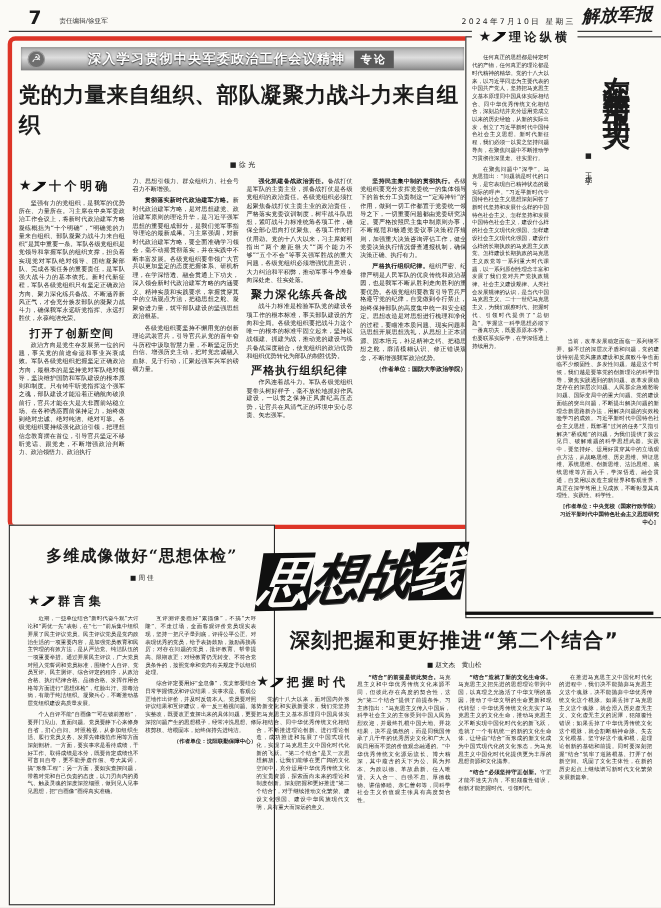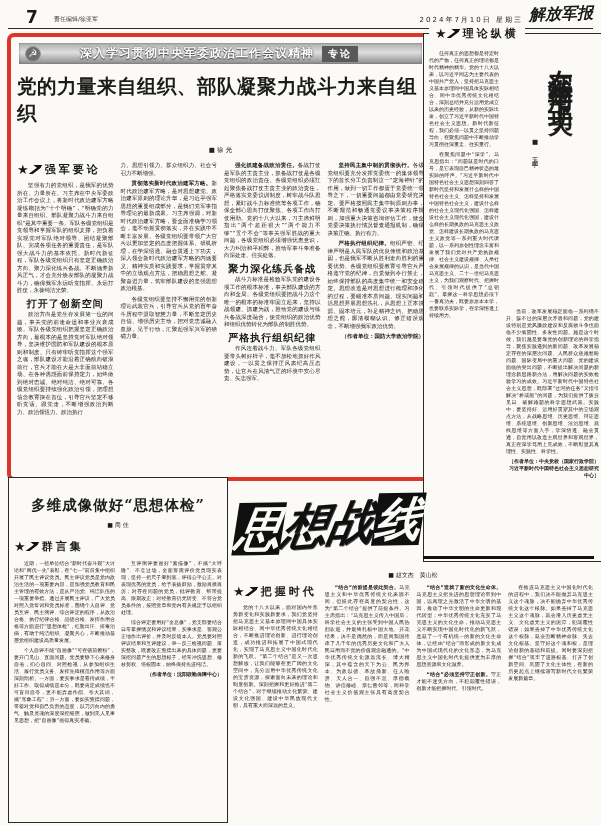--- a/index.html
+++ b/index.html
@@ -47,21 +47,21 @@
   .side-flex{display:flex;gap:7px;height:100%;margin-top:12px;}
   .side-c1{width:70px;font-size:5px;line-height:7px;text-align:justify;}
   .side-c1 p,.side-c2 p{margin:0 0 3px;text-indent:10px;}
   .side-c2{flex:1;font-size:5px;line-height:7px;text-align:justify;display:flex;flex-direction:column;}
   .vert-wrap{display:flex;justify-content:center;gap:8px;height:258px;flex:none;}
   .vert-byline{writing-mode:vertical-rl;font-size:6.5px;margin-top:88px;letter-spacing:2px;color:#222;}
   .vert-title{writing-mode:vertical-rl;font-size:25px;font-weight:bold;letter-spacing:5px;line-height:28px;}
   .side-rule{position:absolute;left:423px;top:556px;width:171px;height:3px;background:#111;}
   
   .box-left{position:absolute;left:8px;top:477px;width:208px;height:332px;
-            border:1px solid #2b2b2b;padding:6px 5px;background:#fbfaf6;}
+            border:1px solid #2b2b2b;padding:6px 16px;background:#fbfaf6;}
   .bl-headline{margin:12px 0 0;text-align:center;font-size:14.5px;font-weight:bold;
                font-family:"DejaVu Serif","Liberation Serif",serif;letter-spacing:1px;}
   .bl-byline{text-align:center;font-size:6px;margin-top:6px;}
   .box-left .starlabel{margin:9px 0 6px;}
   .bl-cols{display:flex;gap:6px;height:242px;overflow:hidden;}
   .bl-cols .col{flex:1;font-size:5px;line-height:7px;text-align:justify;}
   .bl-cols p{margin:0 0 3px;text-indent:10px;}
   
   .wm{position:absolute;left:240px;top:482px;width:178px;height:84px;transform:rotate(-4deg);
       display:flex;align-items:center;justify-content:center;
@@ -97,21 +97,21 @@
       <span class="btxt">深入学习贯彻中央军委政治工作会议精神</span>
       <span class="tag">专论</span>
     </div>
     <h1 class="main-headline">党的力量来自组织、部队凝聚力战斗力来自组织</h1>
     <div class="main-byline">■ 徐  光</div>
     <div class="main-cols">
       <div class="col">
         <div class="starlabel">
           <span class="star">★</span>
           <span class="flag"></span>
-          <span class="lbl">强军要论</span>
+          <span class="lbl">十个明确</span>
         </div>
         <p>坚强有力的党组织，是我军的优势所在、力量所在。习主席在中央军委政治工作会议上，将新时代政治建军方略凝练概括为“十个明确”，“明确党的力量来自组织、部队凝聚力战斗力来自组织”是其中重要一条。军队各级党组织是党领导和掌握军队的组织支撑，担负着实现党对军队绝对领导、团结凝聚部队、完成各项任务的重要责任，是军队强大战斗力的基本依托。新时代新征程，军队各级党组织只有坚定正确政治方向、聚力深化练兵备战、不断涵养新风正气，才会充分焕发部队的凝聚力战斗力，确保我军永远听党指挥、永远打胜仗，永葆纯洁光荣。</p>
         <h3>打开了创新空间</h3>
         <p>政治方向是党生存发展第一位的问题，事关党的前途命运和事业兴衰成败。军队各级党组织把握坚定正确政治方向，最根本的是坚持党对军队绝对领导，坚决维护国防和军队建设的根本原则和制度。只有铸牢听党指挥这个强军之魂，部队建设才能沿着正确航向破浪前行，官兵才能在大是大非面前站稳立场、在各种诱惑面前保持定力，始终做到绝对忠诚、绝对纯洁、绝对可靠。各级党组织要持续强化政治引领，把理想信念教育摆在首位，引导官兵坚定不移听党话、跟党走，不断增强政治判断力、政治领悟力、政治执行</p>
       </div>
       <div class="col">
         <p style="text-indent:0">力、思想引领力、群众组织力、社会号召力不断增强。</p>
         <p><b>贯彻落实新时代政治建军方略。</b><span>新时代政治建军方略，是对思想建党、政治建军原则的理论升华，是习近平强军思想的重要组成部分，是我们党军事指导理论的最新成果。习主席强调，对新时代政治建军方略，要全面准确学习领会，毫不动摇贯彻落实，并在实践中不断丰富发展。各级党组织要带领广大官兵以更加坚定的态度把握体系、研机析理，在学深悟透、融会贯通上下功夫，深入领会新时代政治建军方略的内涵要义、精神实质和实践要求，掌握贯穿其中的立场观点方法，把稳思想之舵、凝聚奋进力量，筑牢部队建设的坚强思想政治根基。</span></p>
         <p>各级党组织要坚持不懈用党的创新理论武装官兵，引导官兵从党的百年奋斗历程中汲取智慧力量，不断坚定历史自信、增强历史主动，把对党忠诚融入血脉、见于行动，汇聚起强军兴军的磅礴力量。</p>
       </div>
@@ -175,20 +175,21 @@
   </section>
 
   <div class="wm">
     <span class="inv">思</span>
     <span class="pln">想</span>
     <span class="pln">战</span>
     <span class="inv">线</span>
   </div>
 
   <section class="study">
+    <h2 class="st-headline">深刻把握和更好推进“第二个结合”</h2>
     <div class="st-byline">■ 赵文杰　黄山松</div>
     <div class="st-cols">
       <div class="col">
         <div class="starlabel">
           <span class="star">★</span>
           <span class="flag"></span>
           <span class="lbl">把握时代</span>
         </div>
         <p>党的十八大以来，面对国内外形势新变化和实践新要求，我们党坚持把马克思主义基本原理同中国具体实际相结合、同中华优秀传统文化相结合，不断推进理论创新、进行理论创造，成功推进和拓展了中国式现代化，实现了马克思主义中国化时代化新的飞跃。“第二个结合”是又一次思想解放，让我们能够在更广阔的文化空间中，充分运用中华优秀传统文化的宝贵资源，探索面向未来的理论和制度创新。深刻把握和更好推进“第二个结合”，对于继续推动文化繁荣、建设文化强国、建设中华民族现代文明，具有重大而深远的意义。</p>
       </div>

